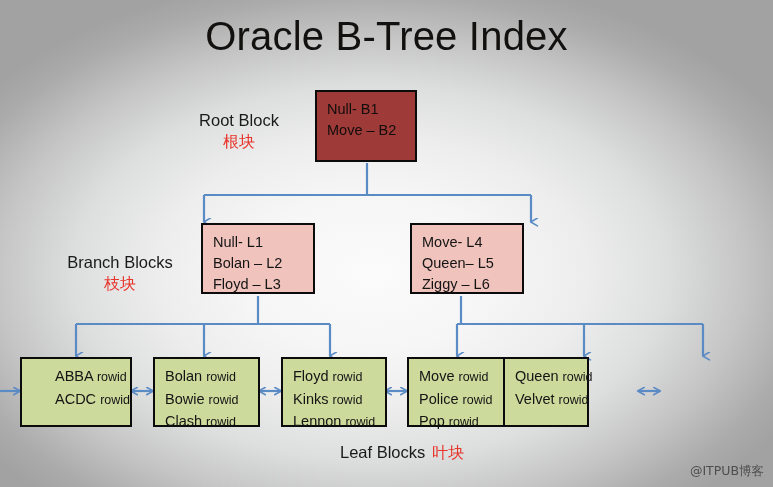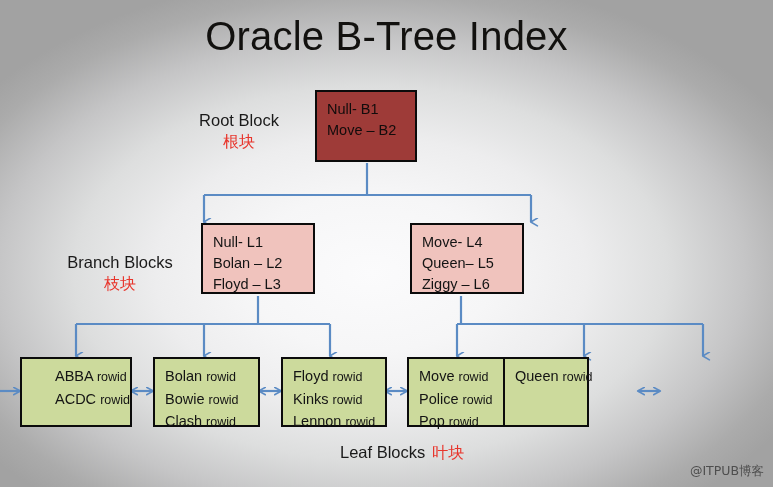--- a/index.html
+++ b/index.html
@@ -197,20 +197,24 @@
       <span>Pop</span>
       <span class="rw">rowid</span>
     </div>
   </div>
 
   <div class="node leaf" style="left:503px;top:357px;width:86px;height:70px;">
     <div class="line">
       <span>Queen</span>
       <span class="rw">rowid</span>
     </div>
+    <div class="line">
+      <span>Velvet</span>
+      <span class="rw">rowid</span>
+    </div>
   </div>
 
 
   <div class="inline-label" style="left:340px;top:443px;">
     <span class="en">Leaf Blocks</span>
     <span class="zh">叶块</span>
   </div>
 
   <div class="watermark">@ITPUB博客</div>
 

